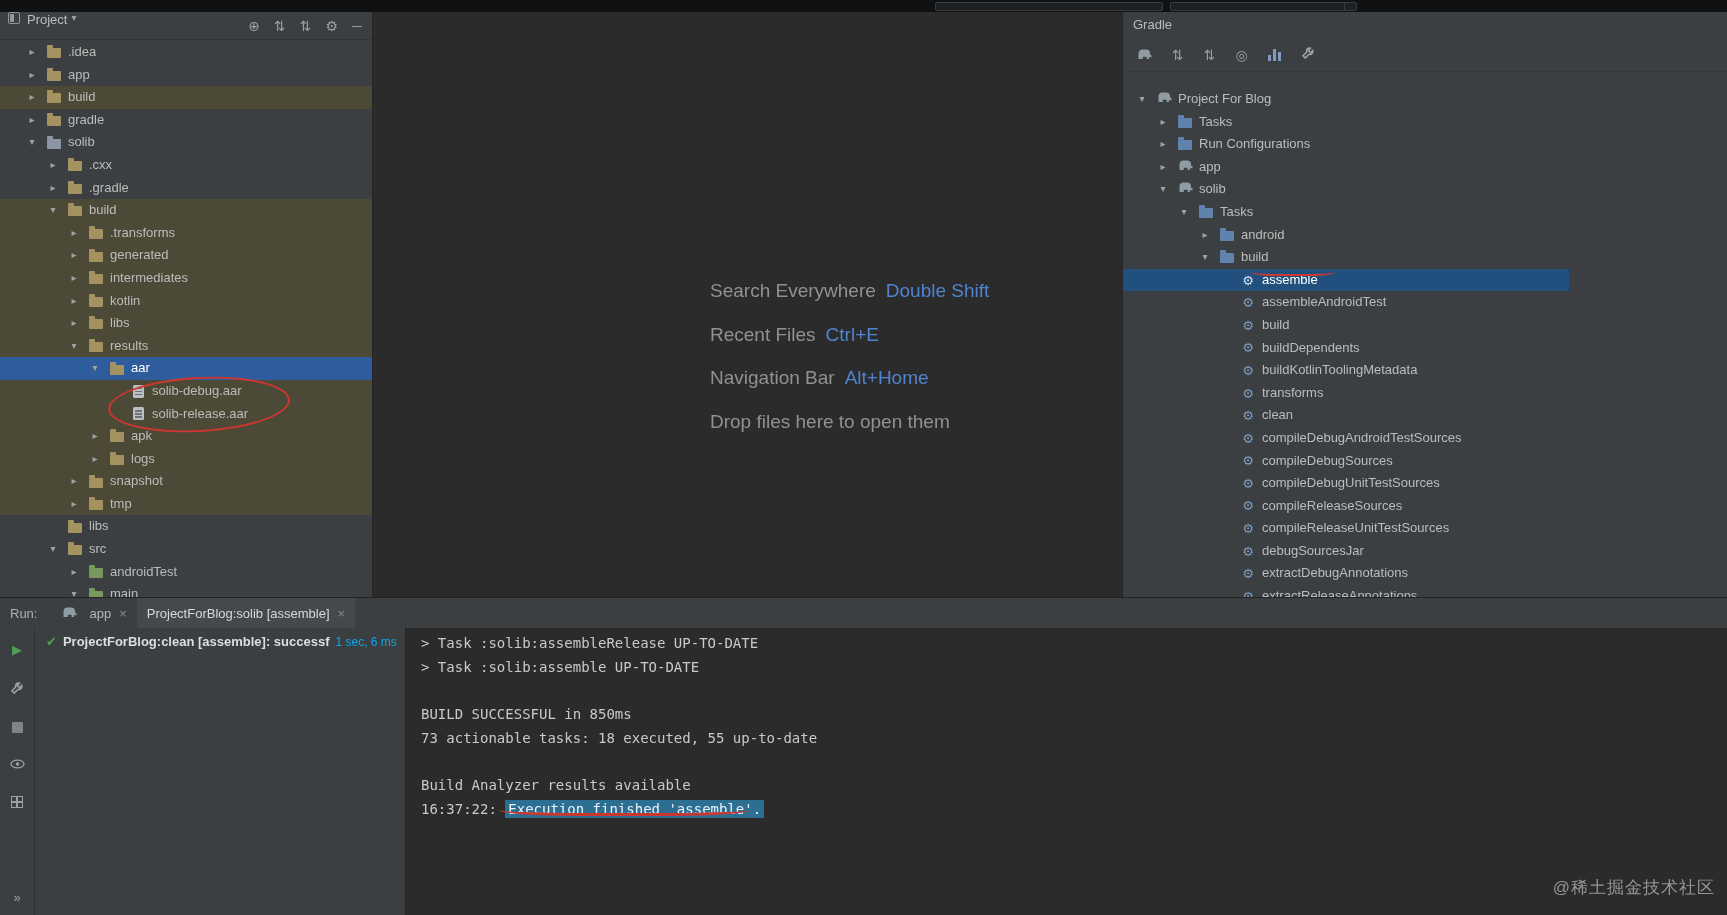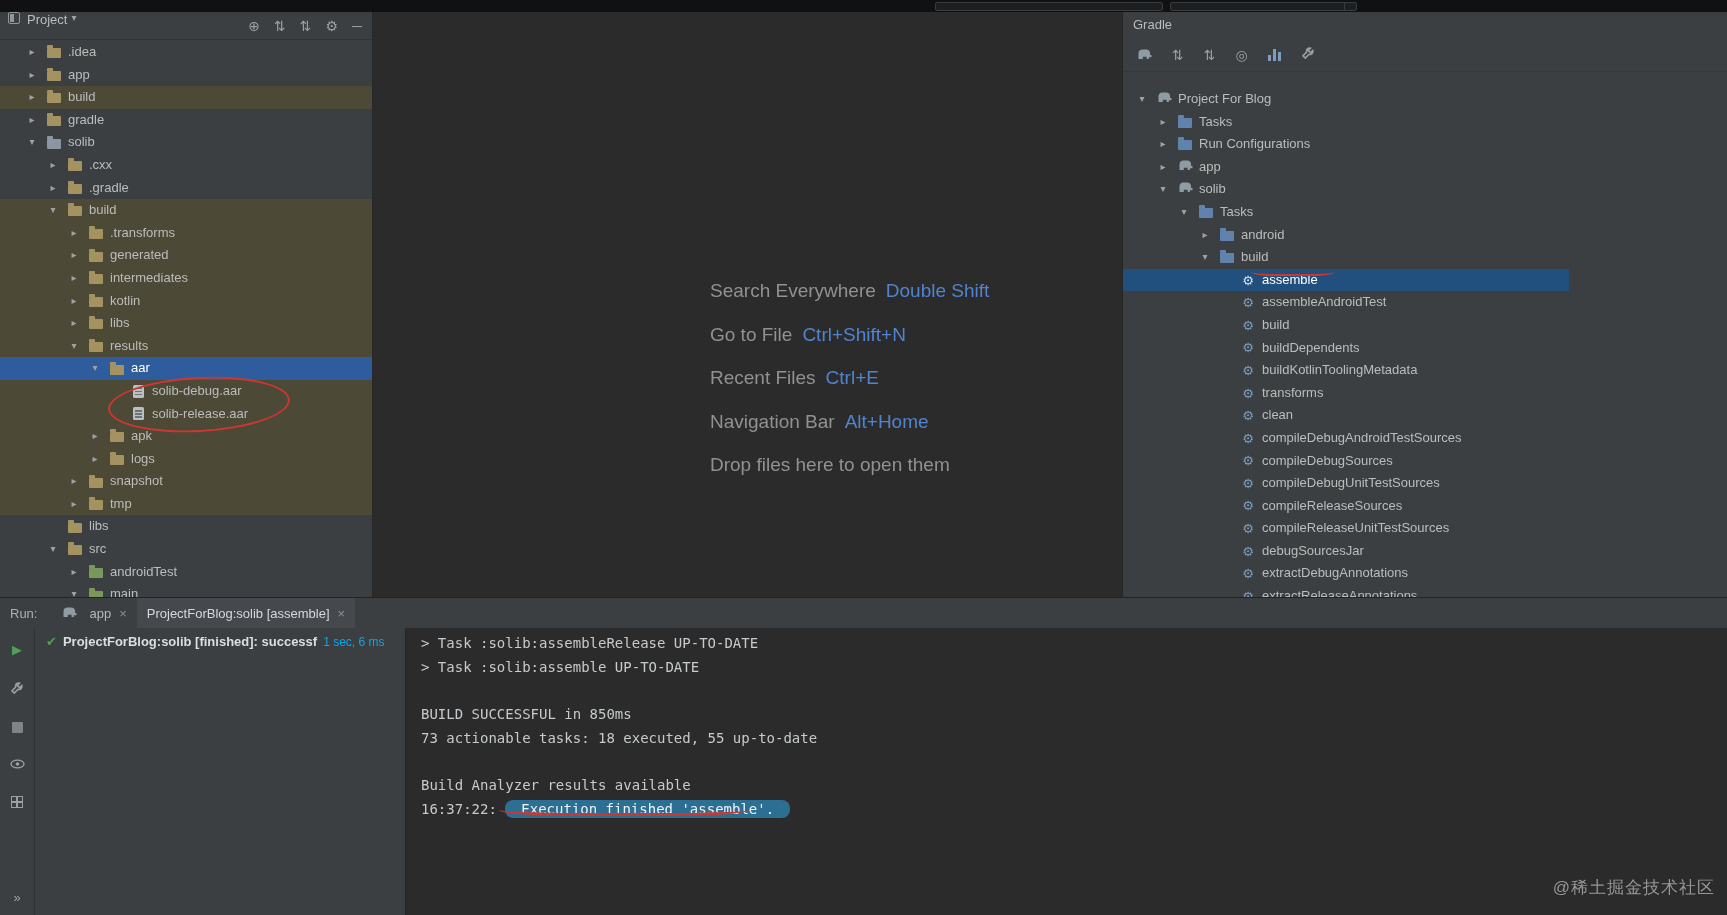--- a/index.html
+++ b/index.html
@@ -85,21 +85,21 @@
                  display:flex; flex-direction:column; align-items:center; padding-top:14px; gap:24px; }
   #run-toolbar .tool { font-size:13px; }
   #run-toolbar .tool[data-name="more-icon"] { margin-top:auto; margin-bottom:10px; color:#9aa0a6; }
   #run-status { position:absolute; left:36px; top:30px; width:369px; bottom:0; padding:6px 0 0 10px; overflow:hidden; }
   .status-row { display:flex; align-items:center; gap:6px; font-size:13px; font-weight:700; color:#dadfe1; white-space:nowrap; }
   .status-time { color:#0ea5e9; font-weight:400; font-size:12px; flex:none; }
   #console { position:absolute; left:405px; top:30px; right:0; bottom:0; background:var(--editor-bg,#2b2b2b);
              border-left:1px solid #242424; padding:4px 0 0 15px;
              font-family:"DejaVu Sans Mono","Liberation Mono",monospace; font-size:14px; color:#c6cacc; }
   .c-line { height:23.7px; line-height:23.7px; white-space:pre; }
-  .c-hl { background:var(--console-highlight,#2d6e93); color:#eaf4fa; padding:1px 16px; border-radius:8px; }
+  .c-hl { background:var(--console-highlight,#2d6e93); color:#eaf4fa; padding:1px 3px; border-radius:0; }
 
   
   #watermark { position:absolute; right:12px; top:876px; color:#969696; font-size:17px; letter-spacing:1px; }
   .annot { position:absolute; pointer-events:none; z-index:50; }
   #ellipse-annotation { left:108px; top:377px; width:182px; height:55px;
                         border:2.5px solid var(--annotation-red,#cd3731); border-radius:50%; transform:rotate(-3deg); }
   #underline-assemble { left:1251px; top:268px; width:84px; height:8px;
                         border-bottom:2.4px solid var(--annotation-red,#cd3731); border-radius:50% / 90%; }
   #underline-console { left:499px; top:804px; width:250px; height:12px;
                        border-bottom:3px solid var(--annotation-red,#cd3731); border-radius:50% / 80%; }
@@ -314,21 +314,20 @@
             <span class="ic-folder green"></span>
           </span>
           <span class="lbl" data-name="tree-item-label">main</span>
         </div>
       </div>
   </div>
 
   <div id="editor" data-name="editor-area">
     <div id="shortcuts" data-name="empty-editor-shortcuts">
         <div class="sc-line" data-name="editor-shortcut-line"><span class="sc-label" data-name="shortcut-label">Search Everywhere</span><span class="sc-key" data-name="shortcut-keys">Double Shift</span></div>
-        <div class="sc-line" data-name="editor-shortcut-line"><span class="sc-label" data-name="shortcut-label">Go to File</span><span class="sc-key" data-name="shortcut-keys">Ctrl+Shift+N</span></div>
         <div class="sc-line" data-name="editor-shortcut-line"><span class="sc-label" data-name="shortcut-label">Recent Files</span><span class="sc-key" data-name="shortcut-keys">Ctrl+E</span></div>
         <div class="sc-line" data-name="editor-shortcut-line"><span class="sc-label" data-name="shortcut-label">Navigation Bar</span><span class="sc-key" data-name="shortcut-keys">Alt+Home</span></div>
         <div class="sc-line" data-name="editor-shortcut-line"><span class="sc-label" data-name="shortcut-label">Drop files here to open them</span></div>
       </div>
   </div>
 
   <div id="gradle-panel" data-name="gradle-tool-window">
     <div class="gradle-title" data-name="gradle-panel-title">Gradle</div>
     <div id="gradle-toolbar" class="tools" data-name="gradle-toolbar">
         <span class="tool" data-name="gradle-sync-icon">
@@ -565,21 +564,21 @@
         <span class="tool" data-name="layout-grid-icon">
           <span class="ic-grid"></span>
         </span>
         <span class="tool" data-name="more-icon">
           <span>»</span>
         </span>
       </div>
     <div id="run-status" data-name="run-status-tree">
       <div class="status-row" data-name="run-status-row">
         <span class="ic-check" data-name="success-check-icon">✔</span>
-        <span class="status-text" data-name="run-status-text">ProjectForBlog:solib [finished]: successf</span>
+        <span class="status-text" data-name="run-status-text">ProjectForBlog:clean [assemble]: successf</span>
         <span class="status-time" data-name="run-status-duration">1 sec, 6 ms</span>
       </div>
     </div>
     <div id="console" data-name="run-console">
       <div id="console-lines" data-name="console-lines">
           <div class="c-line" data-name="console-line">&gt; Task :solib:assembleRelease UP-TO-DATE</div>
           <div class="c-line" data-name="console-line">&gt; Task :solib:assemble UP-TO-DATE</div>
           <div class="c-line" data-name="console-line">&nbsp;</div>
           <div class="c-line" data-name="console-line">BUILD SUCCESSFUL in 850ms</div>
           <div class="c-line" data-name="console-line">73 actionable tasks: 18 executed, 55 up-to-date</div>

